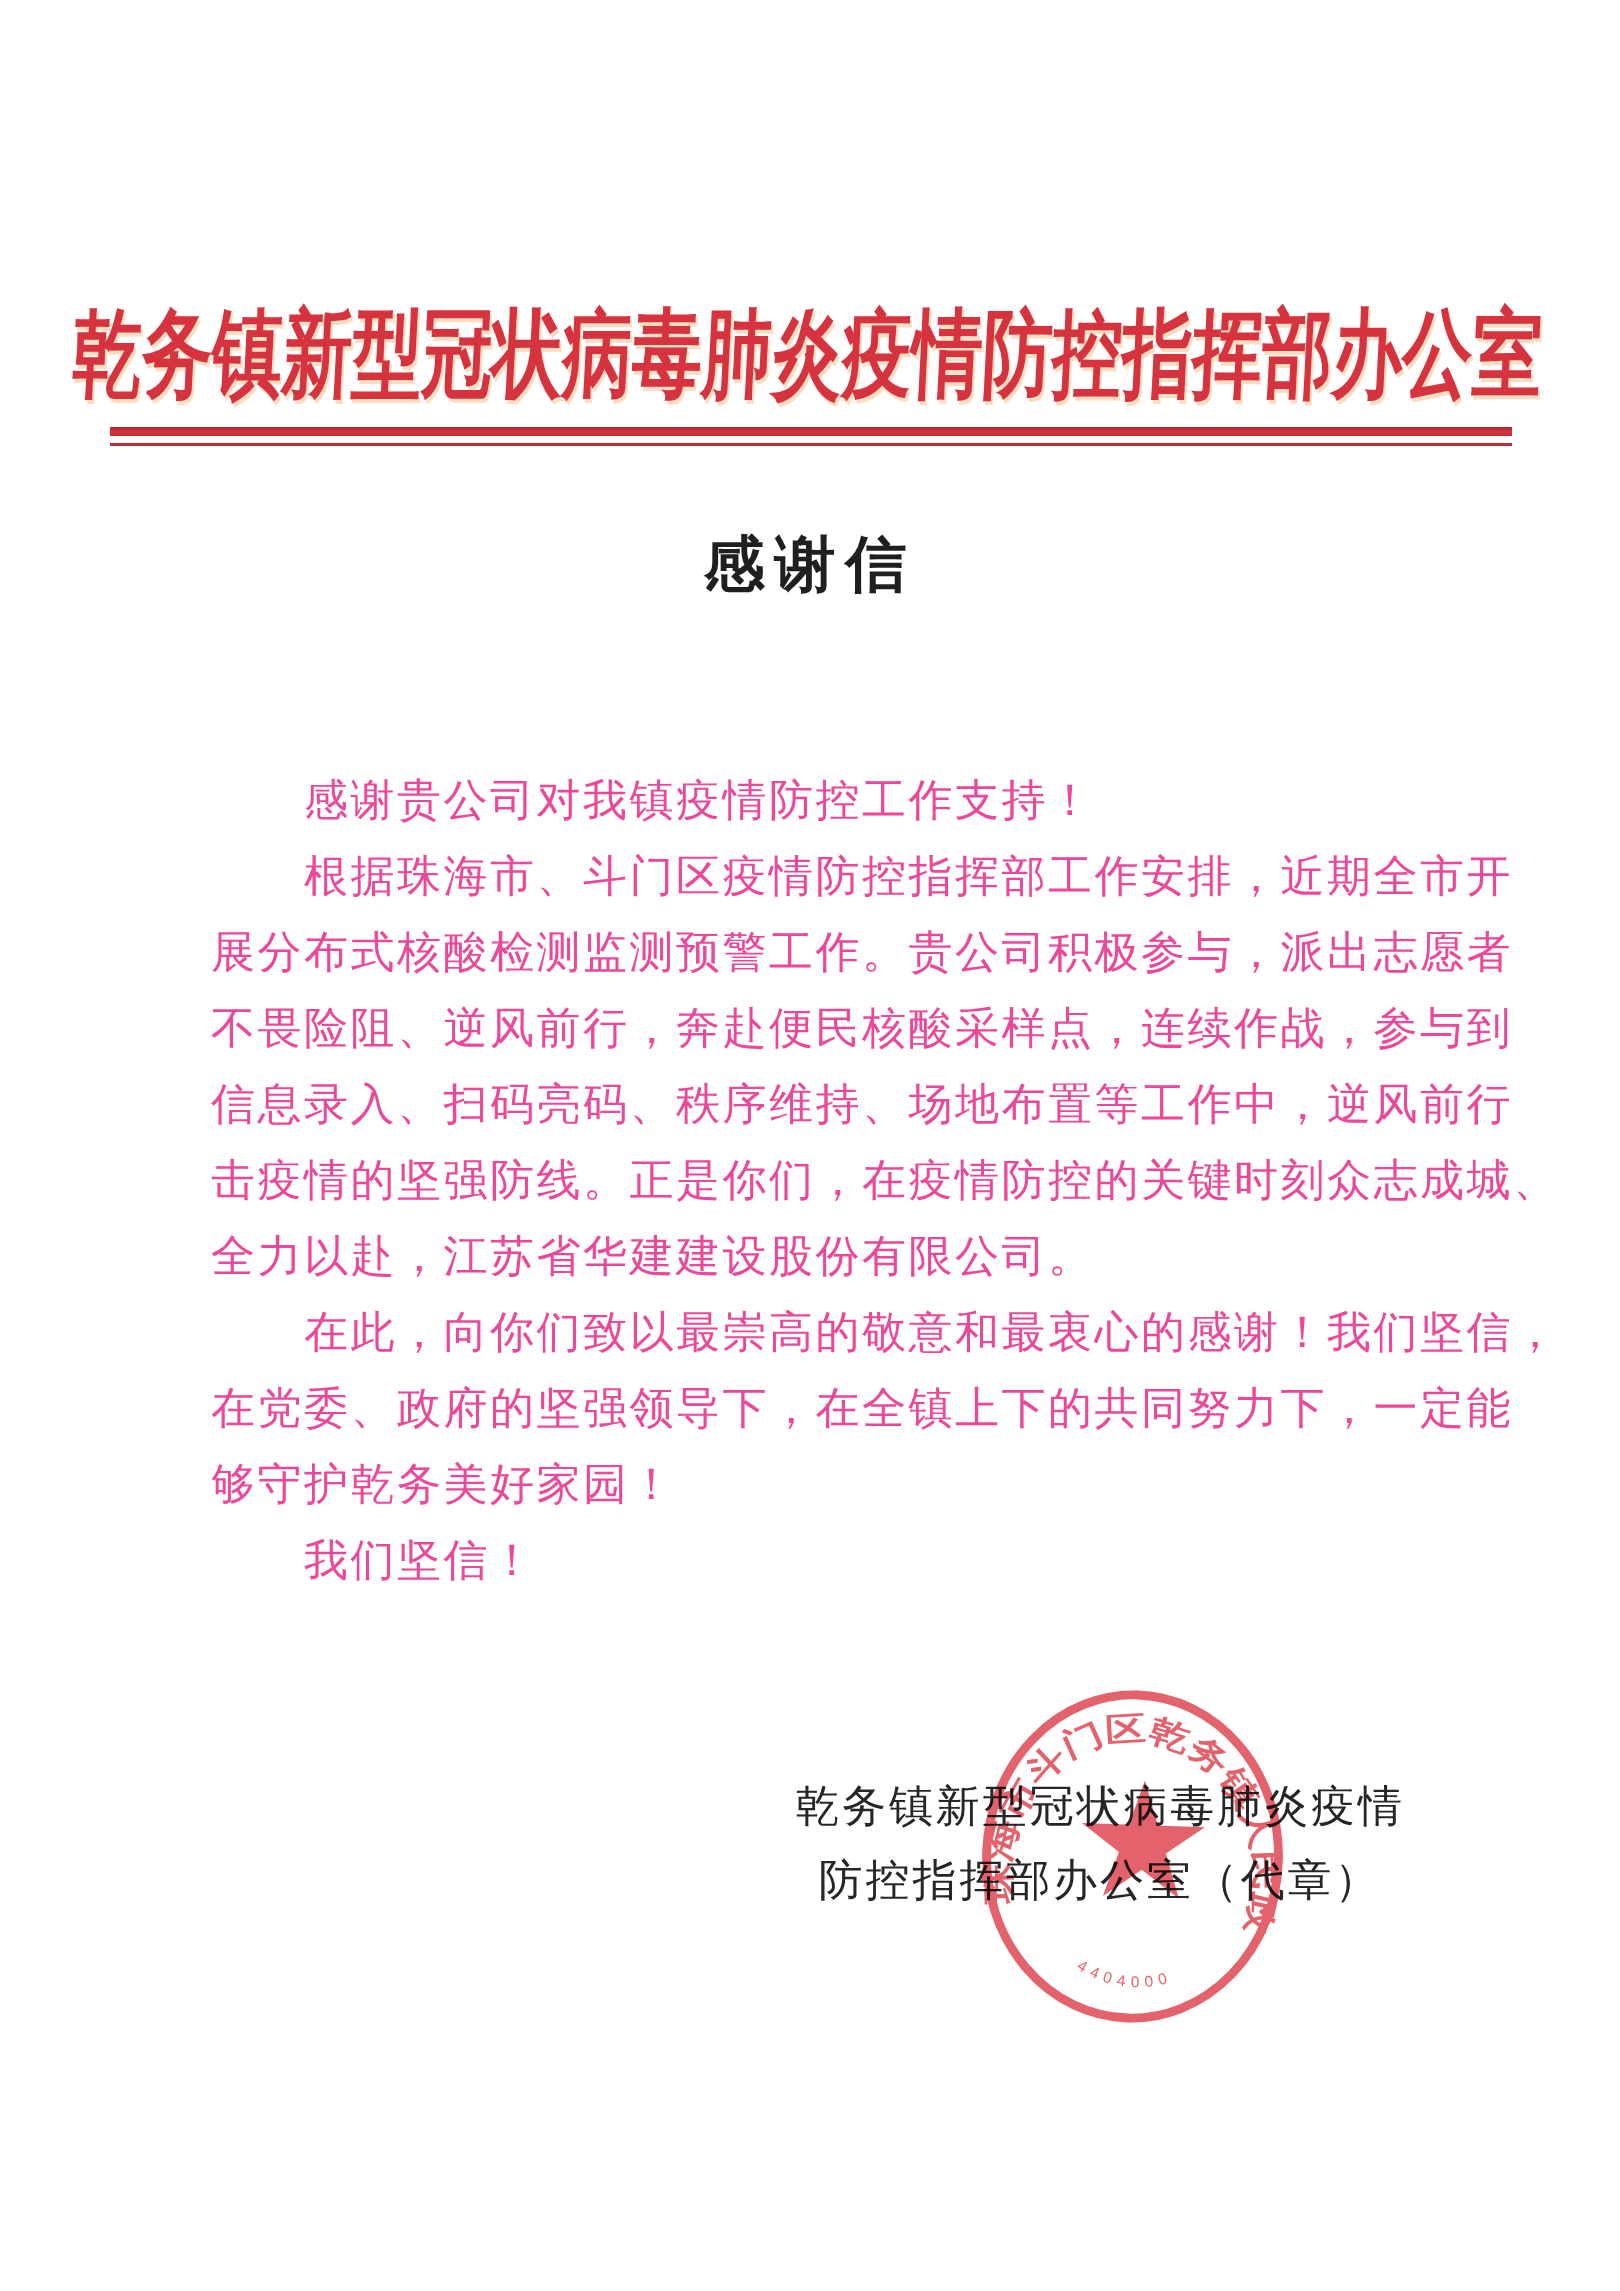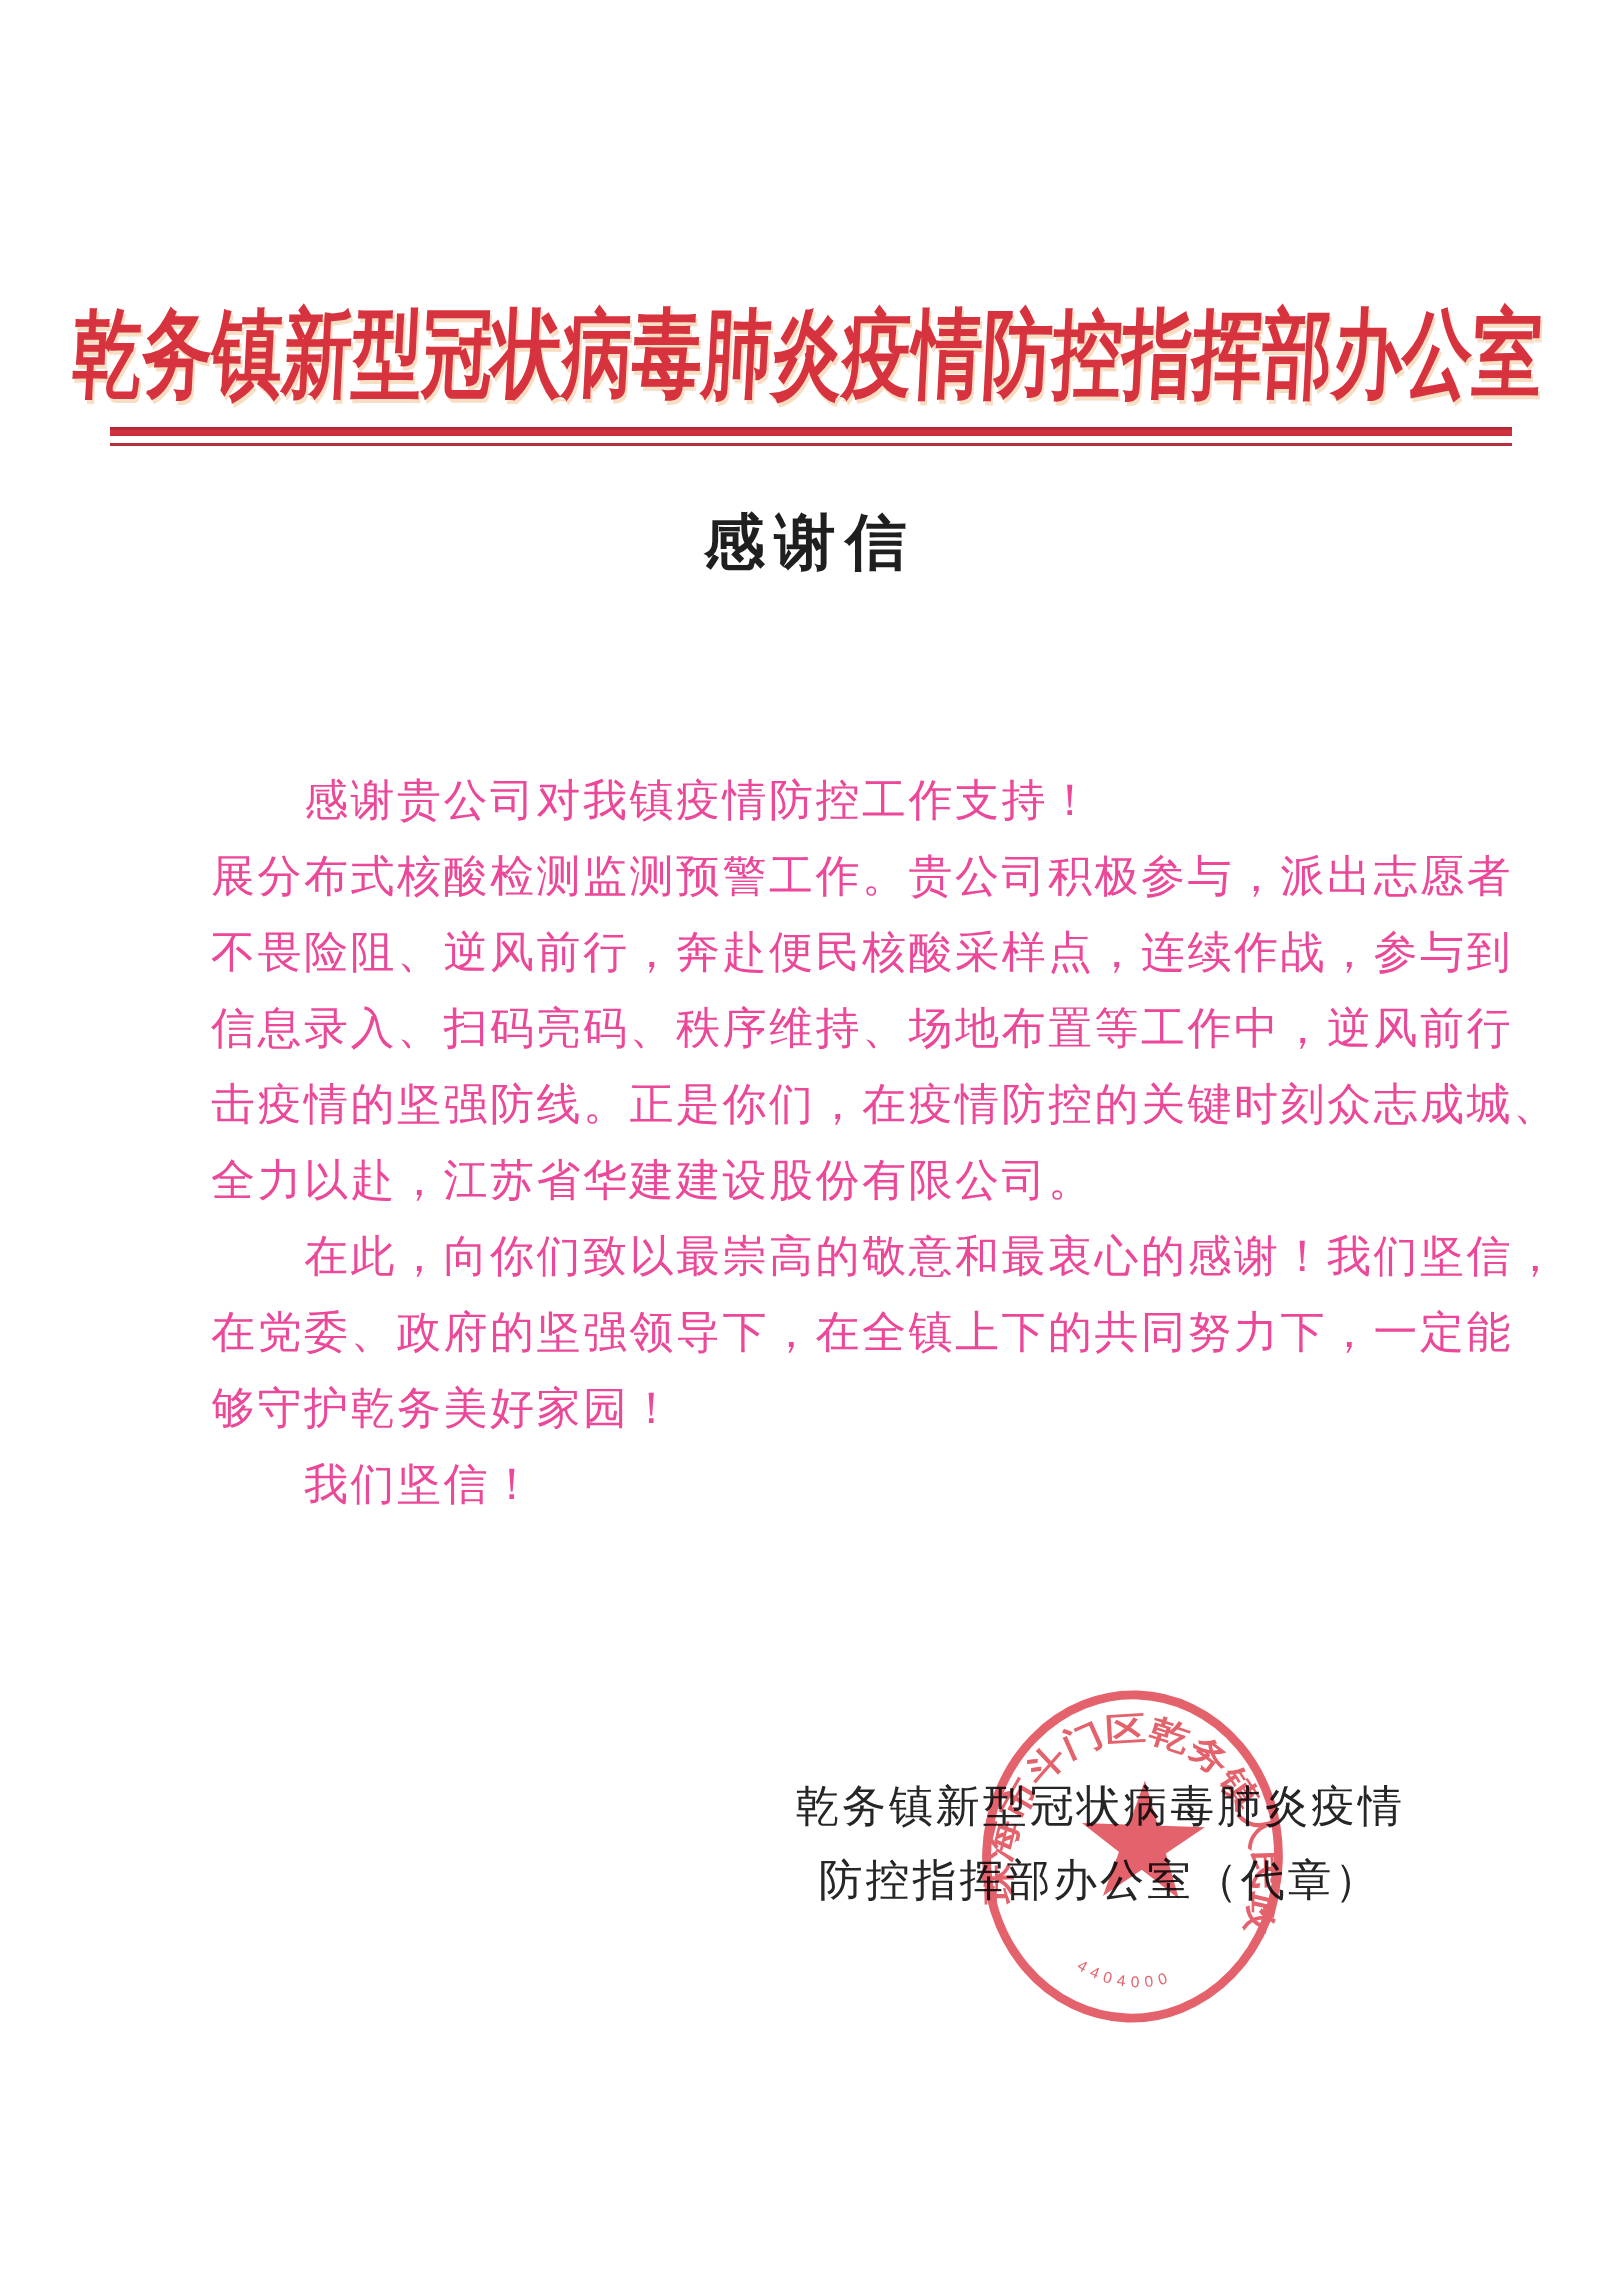--- a/index.html
+++ b/index.html
@@ -31,21 +31,21 @@
     transform-origin: center top;
     text-shadow: 2px 2.9px 0 rgba(235,160,80,0.35);
   }
   .rule { position: absolute; left: 110px; width: 1402px; }
   .rule-thick { top: 427px; height: 8.8px; background: linear-gradient(#a82836, #d6333e 55%, #c22f3c); }
   .rule-thin  { top: 443px; height: 2.9px; background: #b82f3e; }
 
   
   .doc-title {
     position: absolute;
-    top: 502px; left: 0; right: 0;
+    top: 524px; left: 0; right: 0;
     margin: 0;
     text-align: center;
     font-size: 61px;
     font-weight: bold;
     letter-spacing: 9.8px;
     color: #1f1f1f;
     font-family: "Liberation Serif", serif;
   }
 
   
@@ -109,20 +109,21 @@
     <span class="letterhead-text">乾务镇新型冠状病毒肺炎疫情防控指挥部办公室</span>
   </div>
   <div class="rule rule-thick"></div>
   <div class="rule rule-thin"></div>
 
   <h1 class="doc-title">感谢信</h1>
 
 
   <div class="body-text" id="body-lines">
       <div class="body-line indent">感谢贵公司对我镇疫情防控工作支持！</div>
+      <div class="body-line indent">根据珠海市、斗门区疫情防控指挥部工作安排，近期全市开</div>
       <div class="body-line">展分布式核酸检测监测预警工作。贵公司积极参与，派出志愿者</div>
       <div class="body-line">不畏险阻、逆风前行，奔赴便民核酸采样点，连续作战，参与到</div>
       <div class="body-line">信息录入、扫码亮码、秩序维持、场地布置等工作中，逆风前行</div>
       <div class="body-line">击疫情的坚强防线。正是你们，在疫情防控的关键时刻众志成城、</div>
       <div class="body-line">全力以赴，江苏省华建建设股份有限公司。</div>
       <div class="body-line indent">在此，向你们致以最崇高的敬意和最衷心的感谢！我们坚信，</div>
       <div class="body-line">在党委、政府的坚强领导下，在全镇上下的共同努力下，一定能</div>
       <div class="body-line">够守护乾务美好家园！</div>
       <div class="body-line indent">我们坚信！</div>
     </div>

